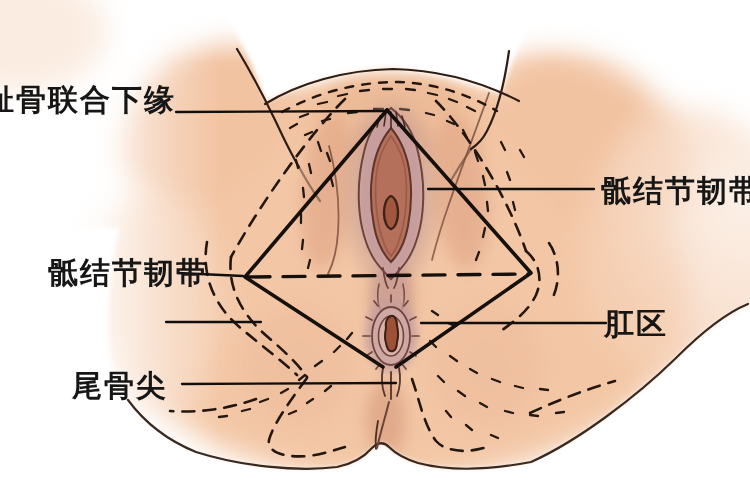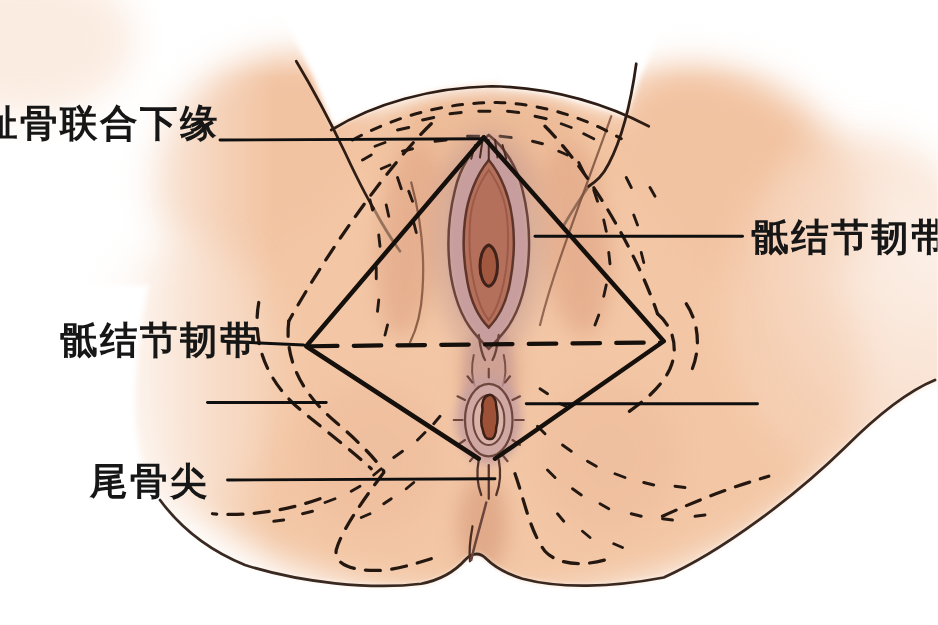--- a/index.html
+++ b/index.html
@@ -145,14 +145,15 @@
     <path d="M 178,273 L 243,276"></path>
     <path d="M 166,322 L 261,322"></path>
     <path d="M 421,323 L 606,323"></path>
     <path d="M 182,384 L 396,383"></path>
   </g>
 </svg>
 
   <div class="lbl" style="left:-16px;top:84px">耻骨联合下缘</div>
   <div class="lbl" style="left:601px;top:175px">骶结节韧带</div>
   <div class="lbl" style="left:48px;top:257px">骶结节韧带</div>
+  <div class="lbl" style="left:604px;top:308px">肛区</div>
   <div class="lbl" style="left:72px;top:370px">尾骨尖</div>
 </div>
 
 </body></html>

